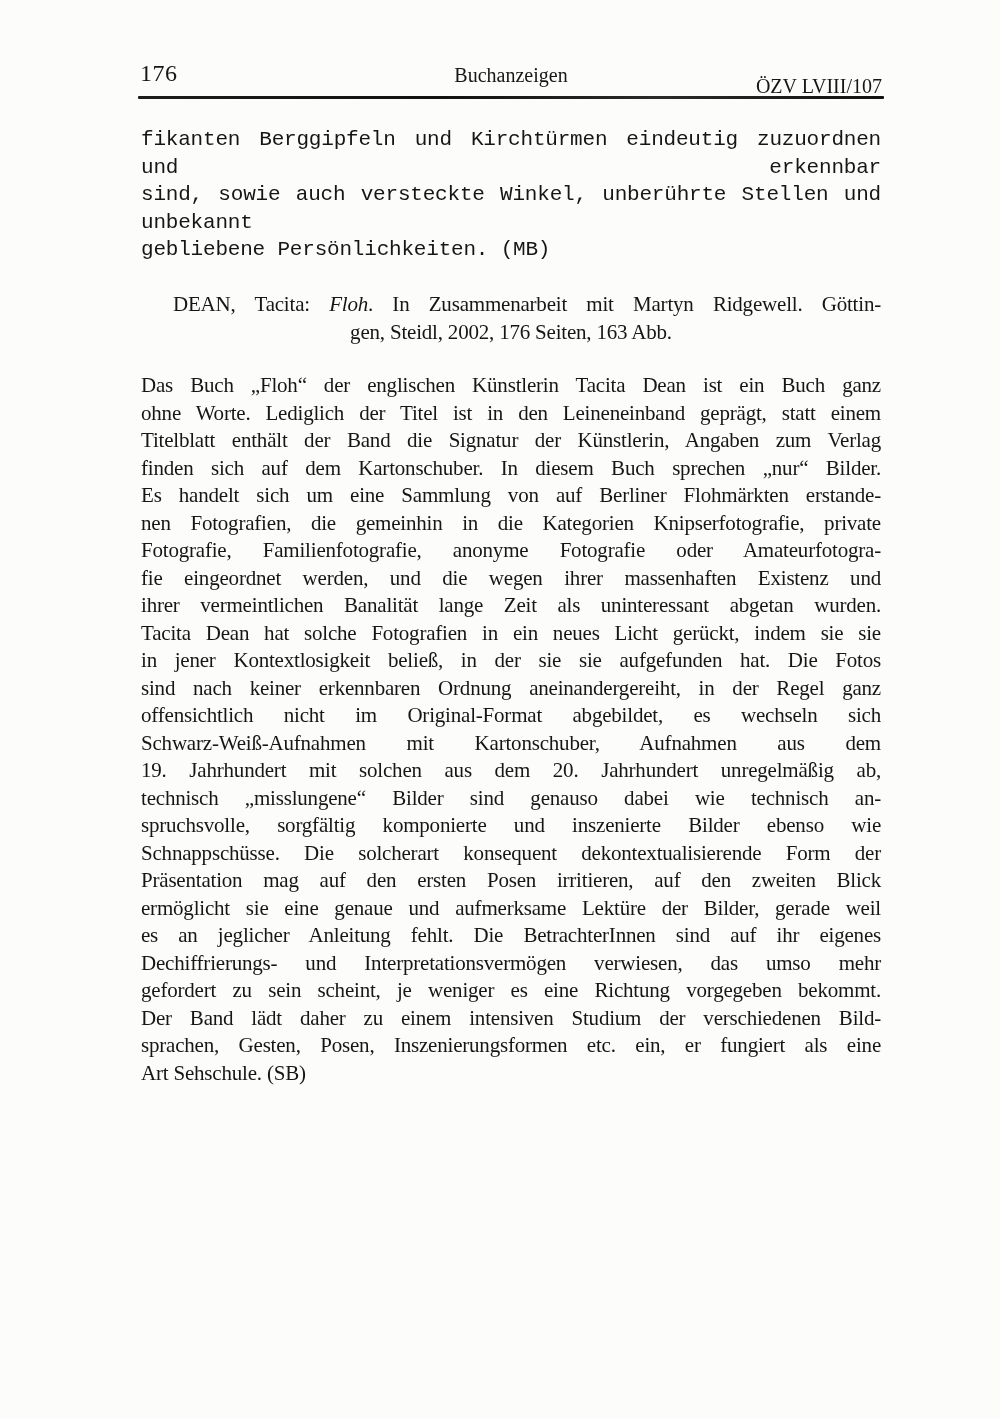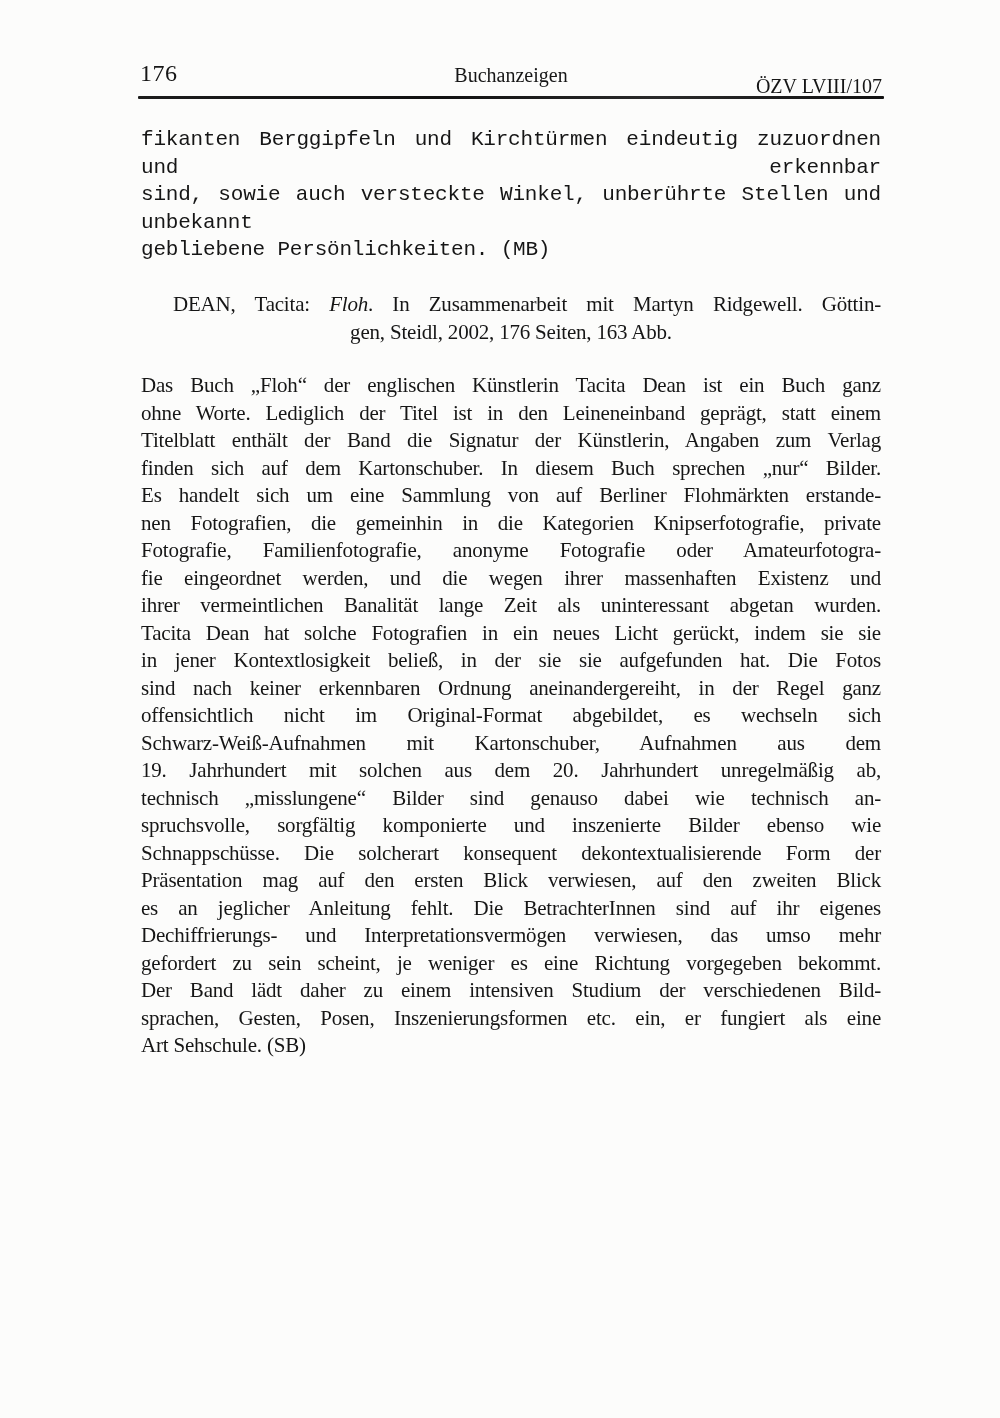--- a/index.html
+++ b/index.html
@@ -131,21 +131,22 @@
       <div class="line">ihrer vermeintlichen Banalität lange Zeit als uninteressant abgetan wurden.</div>
       <div class="line">Tacita Dean hat solche Fotografien in ein neues Licht gerückt, indem sie sie</div>
       <div class="line">in jener Kontextlosigkeit beließ, in der sie sie aufgefunden hat. Die Fotos</div>
       <div class="line">sind nach keiner erkennbaren Ordnung aneinandergereiht, in der Regel ganz</div>
       <div class="line">offensichtlich nicht im Original-Format abgebildet, es wechseln sich</div>
       <div class="line">Schwarz-Weiß-Aufnahmen mit Kartonschuber, Aufnahmen aus dem</div>
       <div class="line">19. Jahrhundert mit solchen aus dem 20. Jahrhundert unregelmäßig ab,</div>
       <div class="line">technisch „misslungene“ Bilder sind genauso dabei wie technisch an-</div>
       <div class="line">spruchsvolle, sorgfältig komponierte und inszenierte Bilder ebenso wie</div>
       <div class="line">Schnappschüsse. Die solcherart konsequent dekontextualisierende Form der</div>
-      <div class="line">Präsentation mag auf den ersten Blick verwiesen, auf den zweiten Blick</div>
+      <div class="line">Präsentation mag auf den ersten Posen irritieren, auf den zweiten Blick</div>
+      <div class="line">ermöglicht sie eine genaue und aufmerksame Lektüre der Bilder, gerade weil</div>
       <div class="line">es an jeglicher Anleitung fehlt. Die BetrachterInnen sind auf ihr eigenes</div>
       <div class="line">Dechiffrierungs- und Interpretationsvermögen verwiesen, das umso mehr</div>
       <div class="line">gefordert zu sein scheint, je weniger es eine Richtung vorgegeben bekommt.</div>
       <div class="line">Der Band lädt daher zu einem intensiven Studium der verschiedenen Bild-</div>
       <div class="line">sprachen, Gesten, Posen, Inszenierungsformen etc. ein, er fungiert als eine</div>
       <div class="line last">Art Sehschule. (SB)</div>
     </div>
 
 </div>
 

